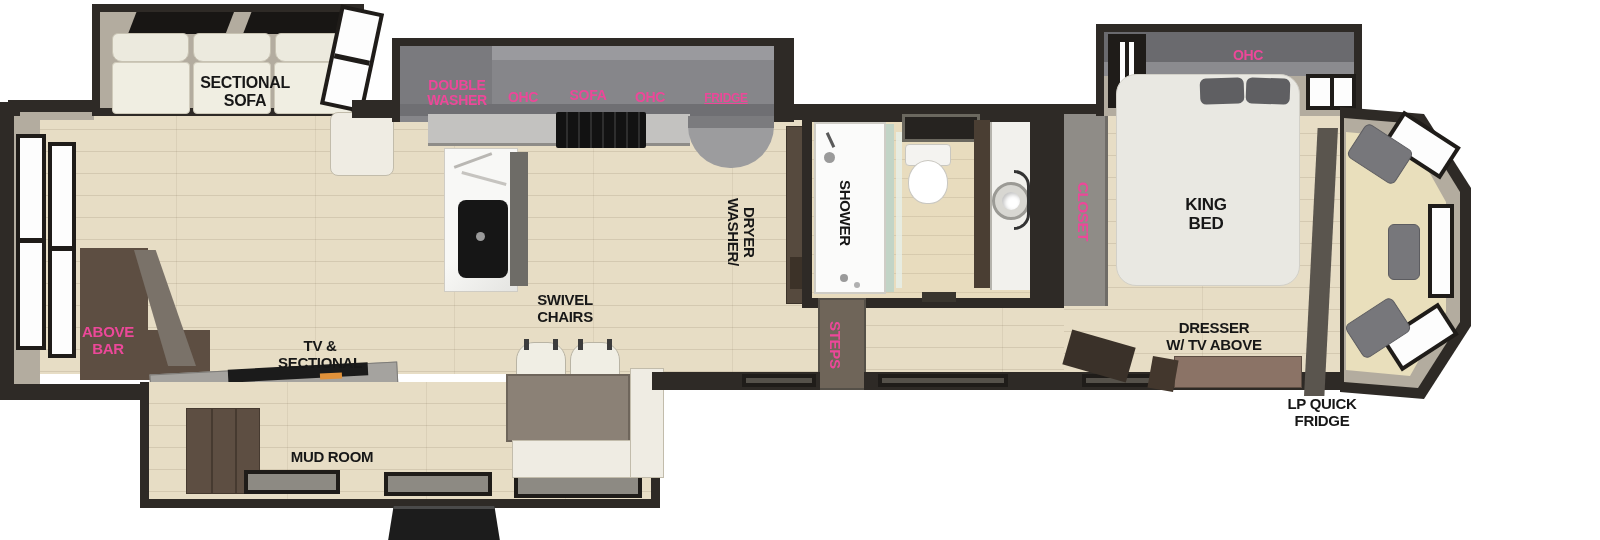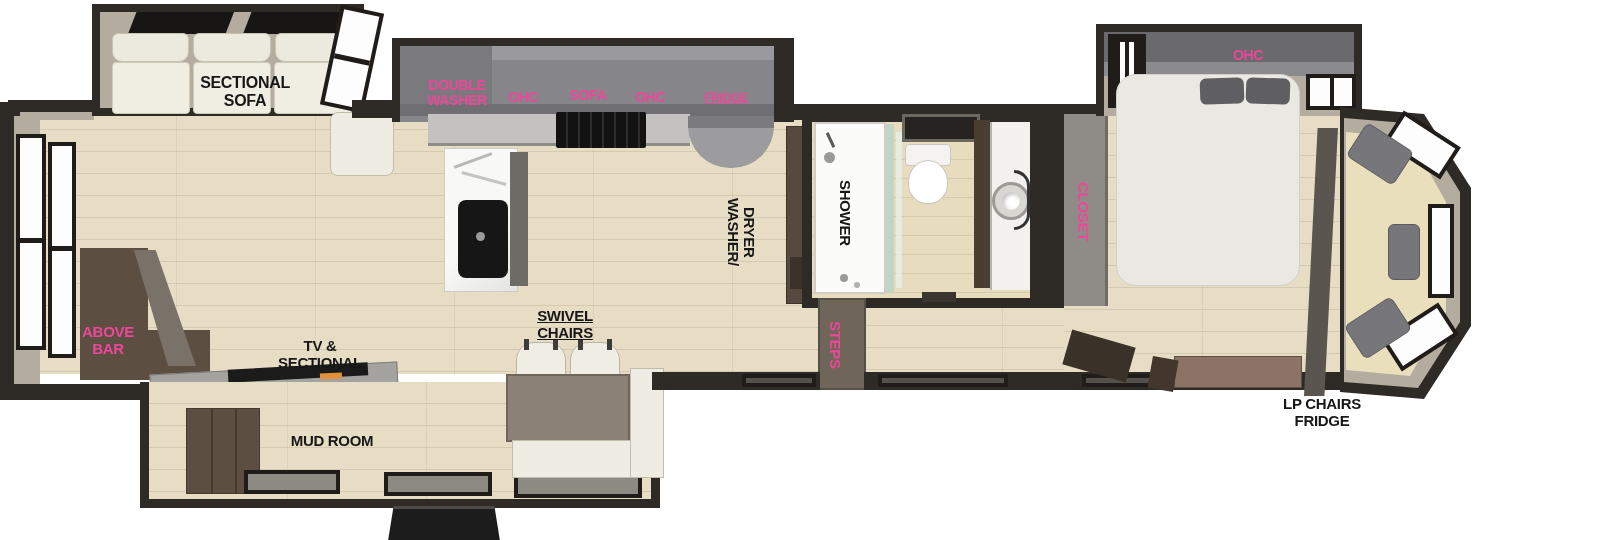--- a/index.html
+++ b/index.html
@@ -101,38 +101,38 @@
   </div>
   <div class="abs win" style="left:244px;top:470px;width:96px;height:24px;">
       <div class="win-in" style="background:#8d8a83;"></div>
     </div>
   <div class="abs win" style="left:384px;top:472px;width:108px;height:24px;">
       <div class="win-in" style="background:#8d8a83;"></div>
     </div>
   <div class="abs win" style="left:514px;top:474px;width:128px;height:24px;">
       <div class="win-in" style="background:#8d8a83;"></div>
     </div>
-  <div class="abs lab" style="left:272px;top:433px;width:120px;">
+  <div class="abs lab" style="left:272px;top:449px;width:120px;">
     <div>MUD ROOM</div>
   </div>
 
   <div class="abs" style="left:388px;top:506px;width:112px;height:32px;background:#1c1c1c;clip-path:polygon(5% 0,95% 0,100% 100%,0 100%);border-top:3px solid #4a4a4a;"></div>
 
   <div class="abs" style="left:516px;top:342px;width:48px;height:36px;background:#f0eee4;border:1px solid #b9b4a4;border-radius:18px 18px 5px 5px;">
     <div style="position:absolute;left:7px;top:-4px;width:5px;height:11px;background:#3c3c3c;"></div>
     <div style="position:absolute;right:7px;top:-4px;width:5px;height:11px;background:#3c3c3c;"></div>
   </div>
   <div class="abs" style="left:570px;top:342px;width:48px;height:36px;background:#f0eee4;border:1px solid #b9b4a4;border-radius:18px 18px 5px 5px;">
     <div style="position:absolute;left:7px;top:-4px;width:5px;height:11px;background:#3c3c3c;"></div>
     <div style="position:absolute;right:7px;top:-4px;width:5px;height:11px;background:#3c3c3c;"></div>
   </div>
   <div class="abs" style="left:506px;top:374px;width:124px;height:68px;background:#8b8176;border:2px solid #6e655b;box-sizing:border-box;"></div>
   <div class="abs whitef" style="left:512px;top:440px;width:124px;height:38px;"></div>
   <div class="abs whitef" style="left:630px;top:368px;width:34px;height:110px;"></div>
-  <div class="abs lab" style="left:505px;top:308px;width:120px;text-decoration:underline;">
+  <div class="abs lab" style="left:505px;top:292px;width:120px;">
     <div>SWIVEL</div>
     <div>CHAIRS</div>
   </div>
 
   <div class="abs" style="left:392px;top:38px;width:398px;height:84px;background:#86868a;border:8px solid #2e2a26;border-bottom:none;box-sizing:border-box;"></div>
   <div class="abs" style="left:400px;top:46px;width:92px;height:68px;background:#7a7a7e;"></div>
   <div class="abs" style="left:492px;top:46px;width:290px;height:14px;background:#9a9a9e;"></div>
   <div class="abs" style="left:400px;top:104px;width:382px;height:12px;background:#6f6f73;"></div>
   <div class="abs wd" style="left:774px;top:38px;width:20px;height:84px;"></div>
 
@@ -242,24 +242,32 @@
         <div style="position:absolute;left:47%;top:0;bottom:0;width:4px;background:#1f1c19;"></div>
       </div>
   </div>
   <div class="abs lab lab-w" style="left:1218px;top:48px;width:60px;font-size:14px;">
       <div>OHC</div>
     </div>
 
   <div class="abs" style="left:1116px;top:74px;width:182px;height:210px;background:#e9e8e2;border:1px solid #d2d0c8;border-radius:20px;"></div>
   <div class="abs" style="left:1200px;top:78px;width:44px;height:26px;background:#5f5f62;border-radius:6px;transform:rotate(-2deg);"></div>
   <div class="abs" style="left:1246px;top:78px;width:44px;height:26px;background:#5f5f62;border-radius:6px;transform:rotate(2deg);"></div>
+  <div class="abs lab" style="left:1156px;top:196px;width:100px;font-size:17px;">
+    <div>KING</div>
+    <div>BED</div>
+  </div>
 
   <div class="abs" style="left:1174px;top:356px;width:126px;height:30px;background:#8b7366;border:1px solid #5e4e43;"></div>
   <div class="abs" style="left:1150px;top:358px;width:26px;height:32px;background:#43372d;transform:rotate(10deg);"></div>
   <div class="abs" style="left:1066px;top:338px;width:66px;height:36px;background:#3a3129;transform:rotate(16deg);"></div>
+  <div class="abs lab" style="left:1134px;top:320px;width:160px;">
+    <div>DRESSER</div>
+    <div>W/ TV ABOVE</div>
+  </div>
 
   <div class="abs" style="left:1330px;top:100px;width:150px;height:306px;">
     <div style="position:absolute;inset:0;background:#2e2a26;clip-path:polygon(10px 7px,94px 14px,141px 88px,141px 226px,94px 299px,10px 292px);"></div>
     <div style="position:absolute;inset:0;background:#b3ac9f;clip-path:polygon(14px 18px,88px 24px,130px 92px,130px 222px,88px 288px,14px 282px);"></div>
     <div style="position:absolute;inset:0;background:#e9dfbc;clip-path:polygon(16px 32px,80px 38px,116px 102px,116px 212px,80px 276px,16px 270px);"></div>
   </div>
   <div class="abs" style="left:1304px;top:128px;width:34px;height:268px;background:#5a554e;clip-path:polygon(40% 0,100% 0,60% 100%,0 100%);"></div>
 
   <div class="abs win" style="left:1388px;top:126px;width:68px;height:38px;transform:rotate(33deg);">
       <div class="win-in"></div>
@@ -269,17 +277,17 @@
     </div>
   <div class="abs win" style="left:1386px;top:318px;width:68px;height:38px;transform:rotate(-33deg);">
       <div class="win-in"></div>
     </div>
 
   <div class="abs cush" style="left:1352px;top:134px;width:54px;height:38px;transform:rotate(33deg);"></div>
   <div class="abs cush" style="left:1388px;top:224px;width:30px;height:54px;"></div>
   <div class="abs cush" style="left:1350px;top:308px;width:54px;height:38px;transform:rotate(-33deg);"></div>
 
   <div class="abs lab" style="left:1262px;top:396px;width:120px;">
-    <div>LP CHAIRS</div>
+    <div>LP QUICK</div>
     <div>FRIDGE</div>
   </div>
 
 </div>
 
 </body></html>

